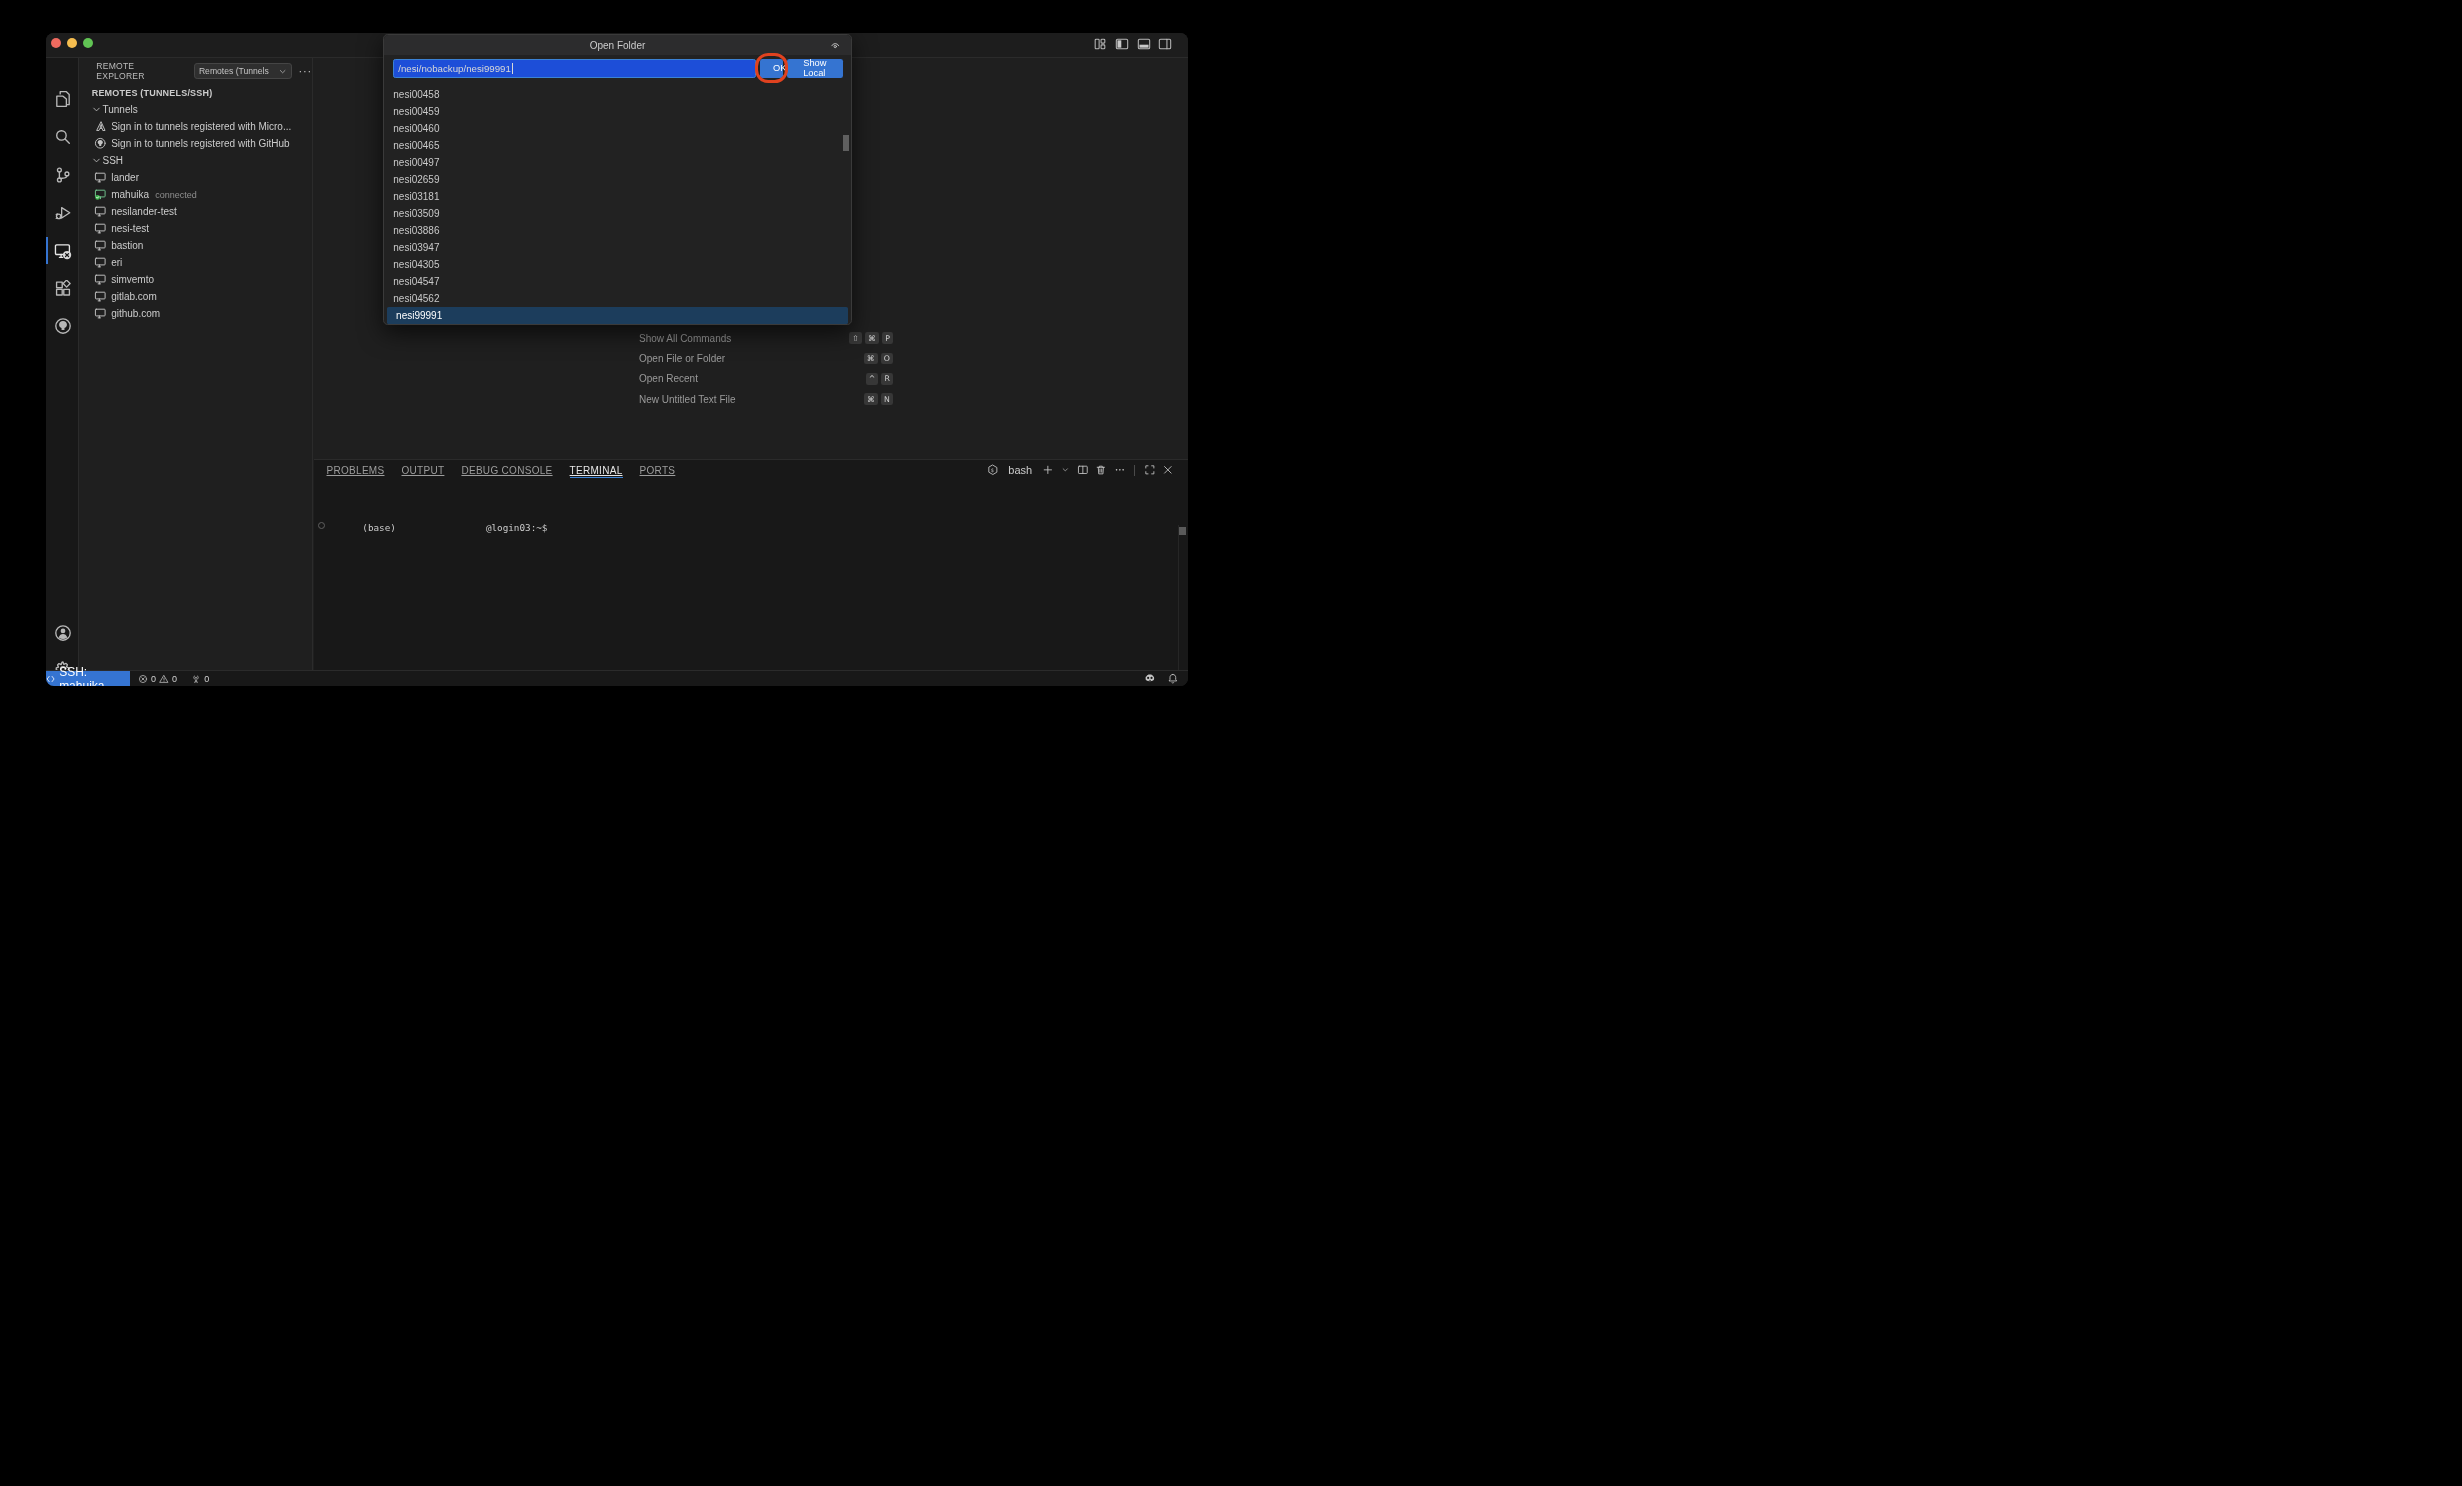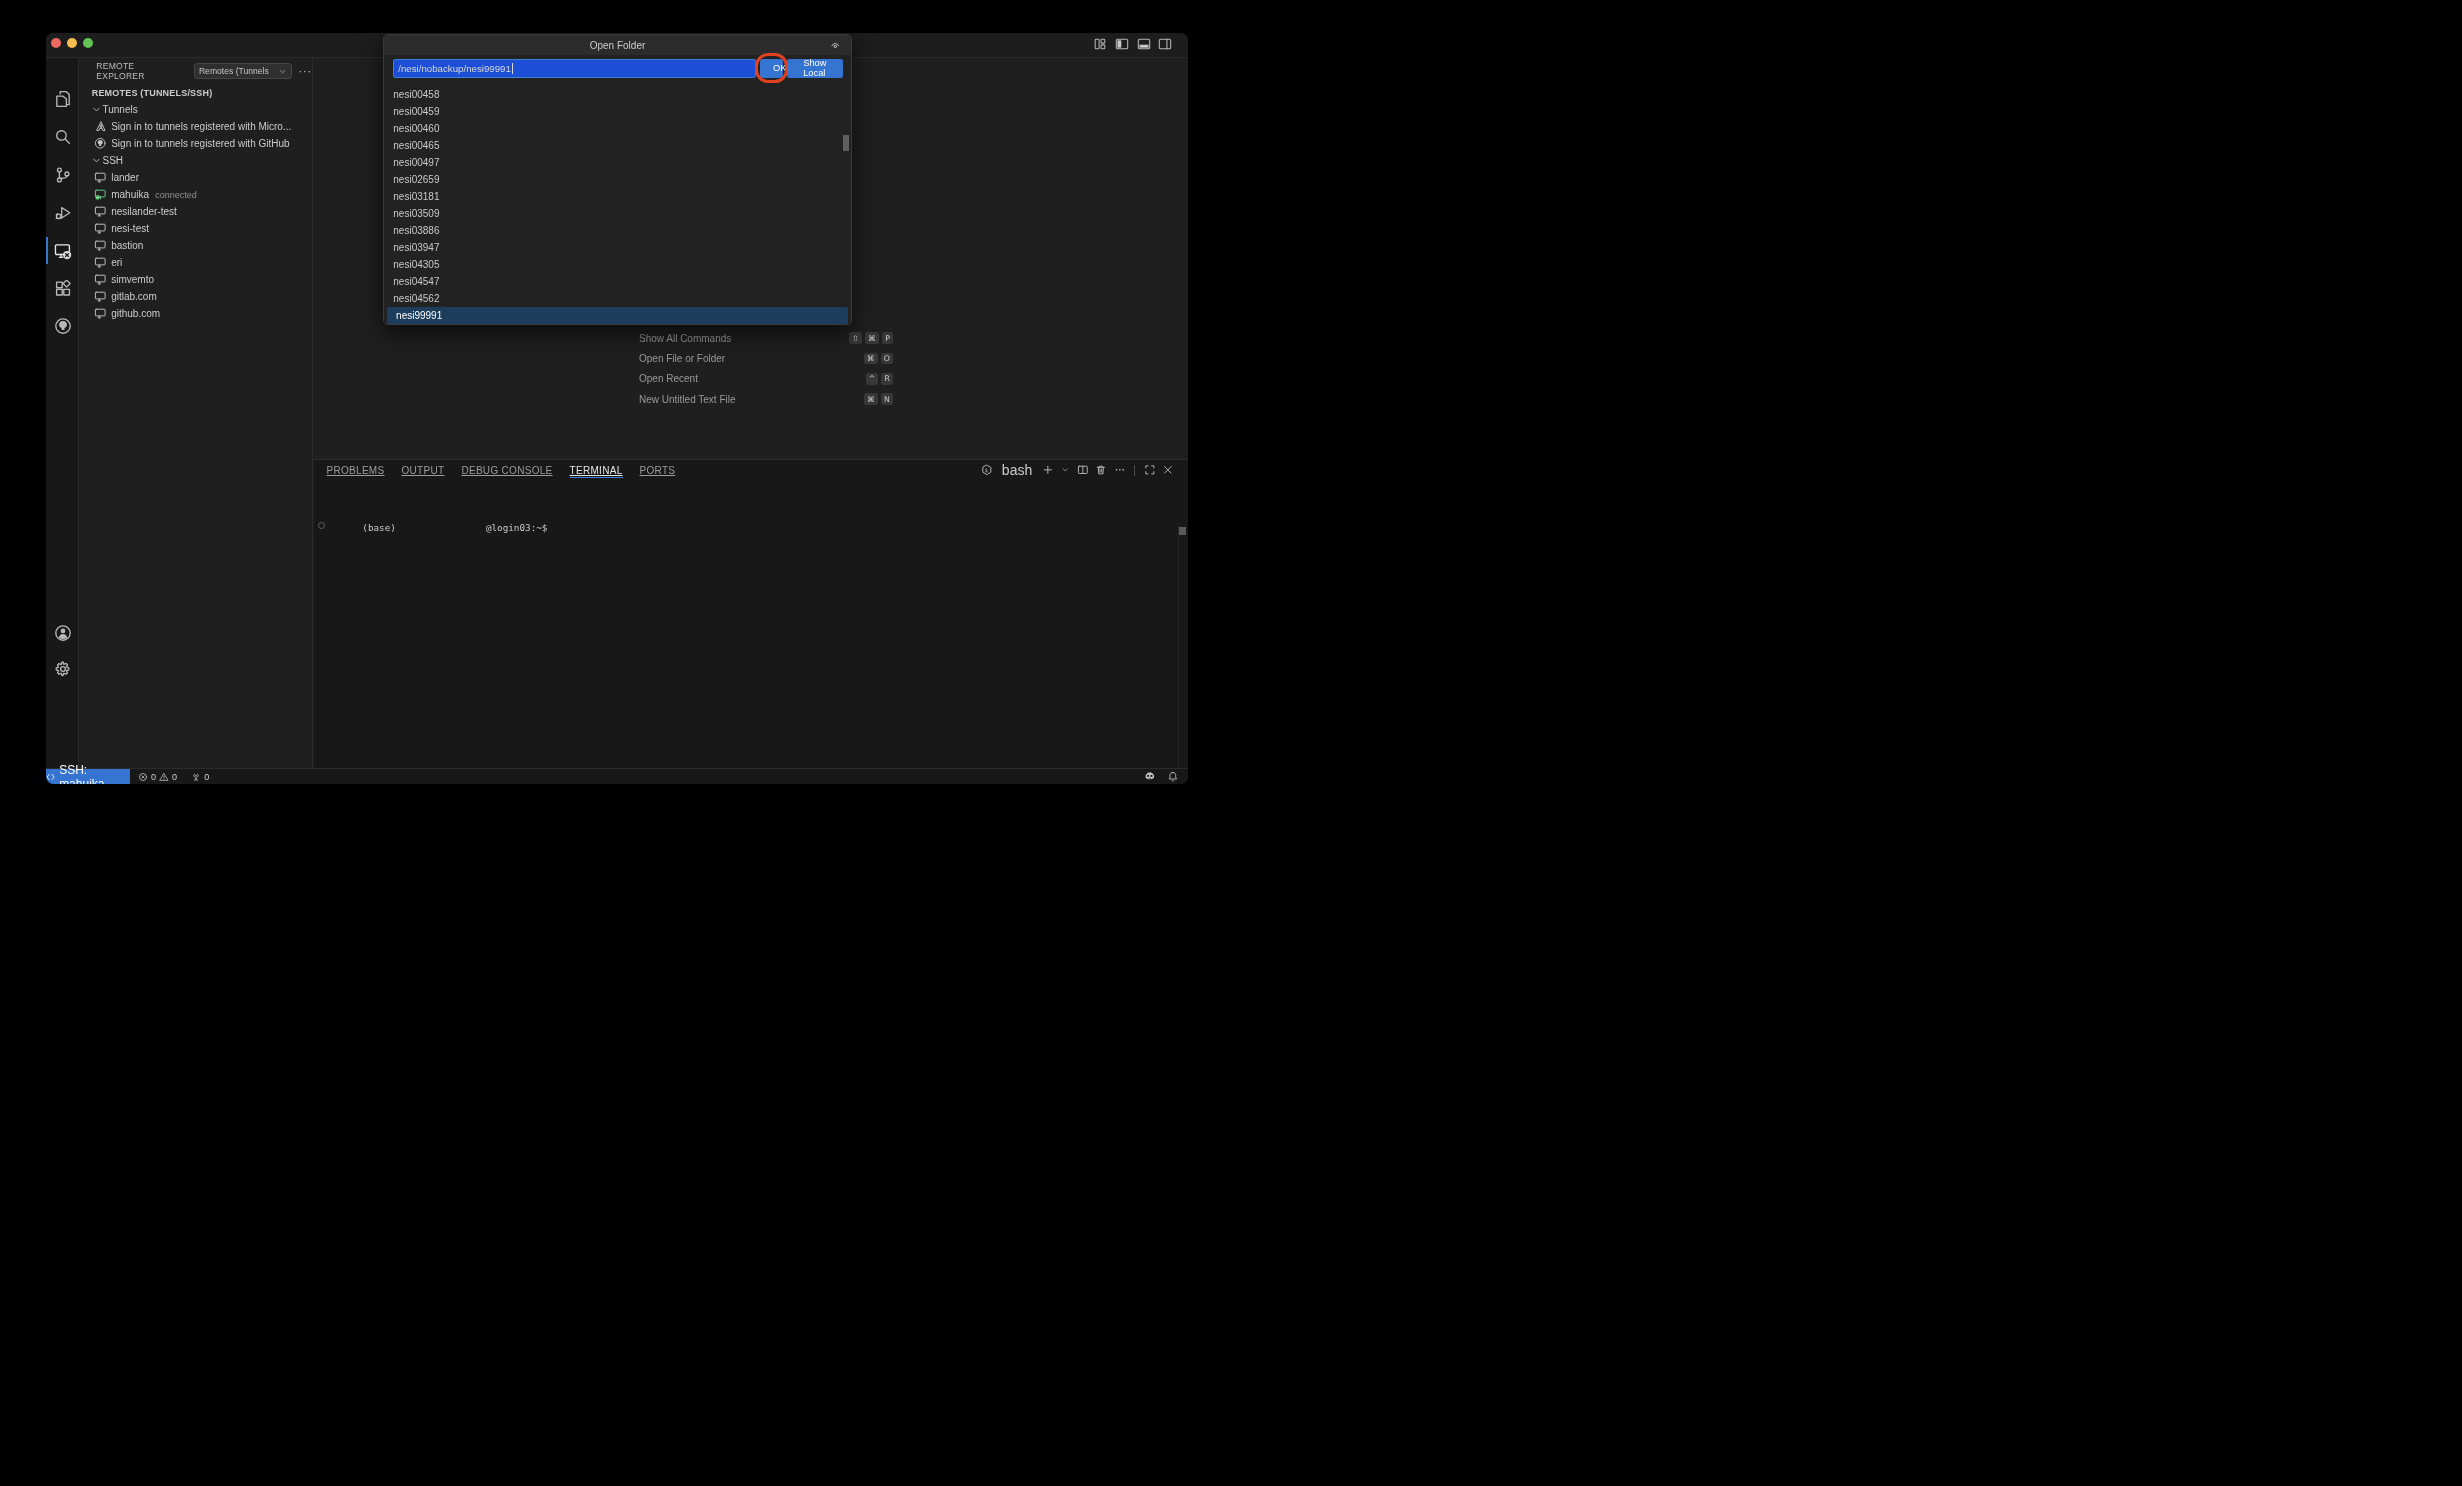--- a/index.html
+++ b/index.html
@@ -1,21 +1,21 @@
 <!DOCTYPE html>
 <html style="font-size:12.5px"><head>
 <meta charset="utf-8">
 <style>
   * { margin:0; padding:0; box-sizing:border-box; }
   html,body { background:#000; width:1231px; height:743px; overflow:hidden;
     font-family:"Liberation Sans", sans-serif; }
   .stage { position:absolute; width:1231px; height:743px; background:#000; }
 
   
-  .vscode { position:absolute; left:46px; top:33px; width:1142px; height:751px;
+  .vscode { position:absolute; left:46px; top:33px; width:1142px; height:653px;
     background:#1f1f1f; border-radius:7.8px; overflow:hidden; }
 
   
   .titlebar { position:absolute; left:0; top:0; width:100%; height:25px;
     background:#1d1d1d; border-bottom:0.8px solid #2b2b2b; }
   .traffic { position:absolute; top:5.4px; width:10px; height:10px; border-radius:50%; }
   .t-red { left:5.4px;  background:#ee6a5f; }
   .t-yellow { left:21px; background:#f5bd4f; }
   .t-green { left:37px; background:#61c454; }
   .tb-icons { position:absolute; right:15.6px; top:3.9px; display:flex; gap:7.8px; }
@@ -68,21 +68,21 @@
   .panel-tabs { position:absolute; left:12.5px; top:0; height:20px; display:flex; gap:17px;
     align-items:center; }
   .ptab { font-size:10px; color:#9d9d9d; letter-spacing:0.3px; position:relative;
     height:20px; display:flex; align-items:center;text-decoration:underline; }
   .ptab.active { color:#e7e7e7; }
   .ptab.active::after { content:""; position:absolute; left:0; right:0; bottom:1.6px;
     height:1.6px; background:#3b82d4; }
   .panel-actions { position:absolute; right:14px; top:0; height:20px; display:flex;
     align-items:center; gap:7px; color:#c5c5c5; }
   .panel-actions svg { width:11.7px; height:11.7px; }
-  .shell-label { font-size:14px; color:#cccccc; margin-left:2.3px; margin-right:3.1px; }
+  .shell-label { font-size:11px; color:#cccccc; margin-left:2.3px; margin-right:3.1px; }
   .pa-sep { width:0.8px; height:11px; background:#4a4a4a; margin:0 1.6px; }
   .term-line { position:absolute; left:3.9px; top:62px; display:flex; align-items:flex-start;
     font-family:"DejaVu Sans Mono", monospace; font-size:9.3px; color:#cccccc;gap:32px; }
   .term-dot { width:7px; height:7px; border:1.2px solid #5f5f5f; border-radius:50%;
     margin-right:5.4px; }
   .term-prompt { margin-left:58px; }
   .term-scroll { position:absolute; right:0; top:65px; bottom:0; width:10px;
     border-left:0.8px solid #262626; }
   .term-thumb { position:absolute; right:2.3px; top:1.6px; width:7px; height:8.6px; background:#5a5a5a; }
 

